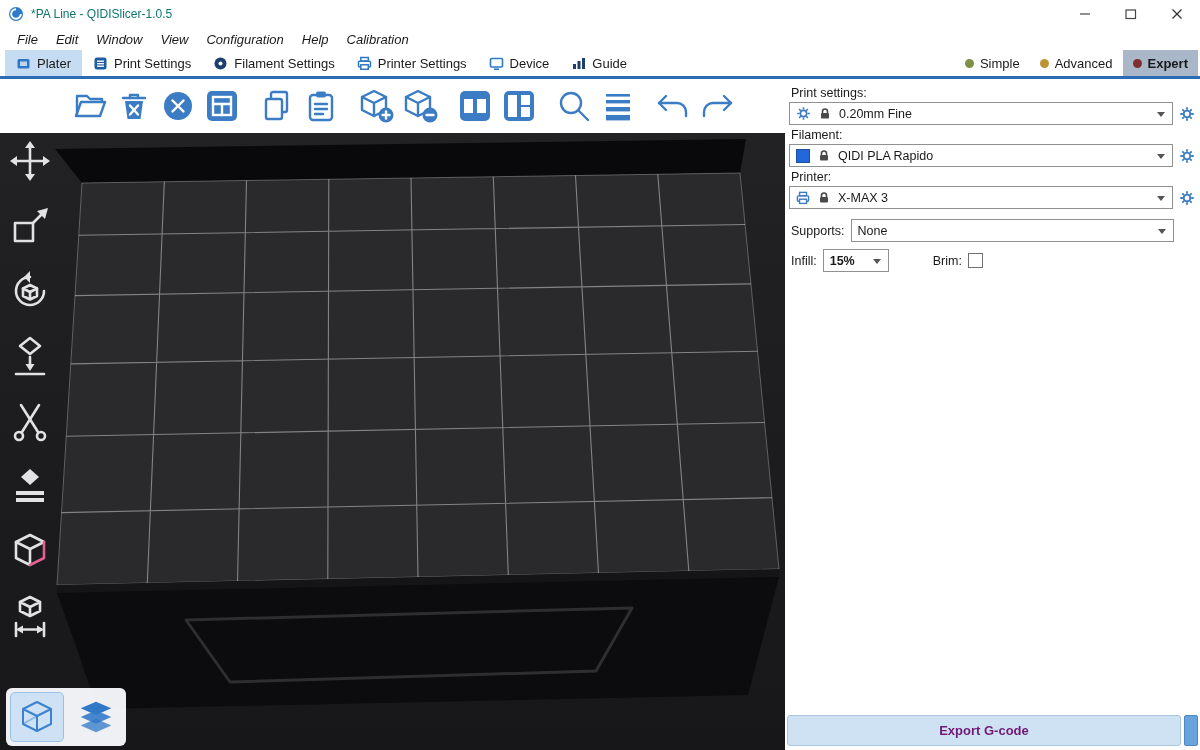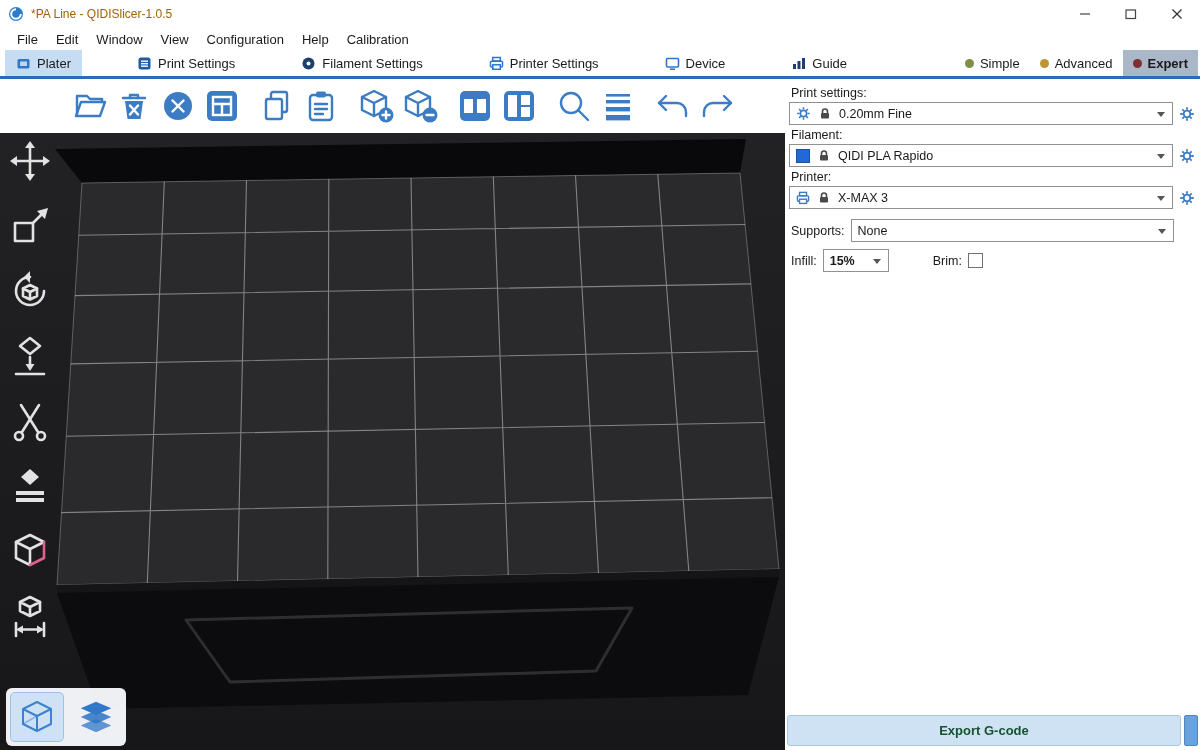--- a/index.html
+++ b/index.html
@@ -1,30 +1,30 @@
 <!DOCTYPE html>
 <html><head>
 <meta charset="utf-8">
 <style>
   html,body{margin:0;padding:0;background:#888;}
   #app{position:relative;width:1200px;height:750px;background:#fff;overflow:hidden;
        font-family:"Liberation Sans",sans-serif;font-size:13px;color:#1a1a1a;}
 
   
   .titlebar{height:28px;display:flex;align-items:center;padding-left:8px;background:#fff;}
-  .titlebar .title{color:#a16207;font-size:12px;margin-left:7px;}
+  .titlebar .title{color:#0f766e;font-size:12px;margin-left:7px;}
   .win-controls{margin-left:auto;display:flex;height:100%;}
   .win-btn{width:46px;display:flex;align-items:center;justify-content:center;}
 
   
-  .menubar{height:22px;display:flex;align-items:center;padding-left:8px;}
+  .menubar{height:22px;display:flex;align-items:center;padding-left:8px;font-style:italic;}
   .menu-item{padding:0 9px;}
 
   
-  .tabbar{height:26px;display:flex;align-items:stretch;border-bottom:3px solid #2c6cb5;padding-left:5px;gap:44px;}
+  .tabbar{height:26px;display:flex;align-items:stretch;border-bottom:3px solid #2c6cb5;padding-left:5px;}
   .tab{display:flex;align-items:center;gap:6px;padding:0 11px;white-space:nowrap;}
   .tab.active{background:#c6dcf3;}
   .modes{margin-left:auto;display:flex;align-items:stretch;margin-right:2px;}
   .mode{display:flex;align-items:center;gap:6px;padding:0 10px;}
   .mode.active{background:#a9b7c9;font-weight:bold;}
   .dot{width:9px;height:9px;border-radius:50%;background:#999;}
 
   
   .left-region{position:absolute;left:0;top:79px;width:785px;height:671px;}
   .top-toolbar{height:54px;display:flex;align-items:center;background:#fff;padding-left:70px;}
@@ -64,21 +64,21 @@
   .checkbox{width:13px;height:13px;border:1px solid #707070;background:#fff;margin-left:6px;}
 
   .objlist{margin-top:14px;border-top:1px solid #c4c4c4;}
   .objlist-header{display:flex;height:21px;align-items:stretch;border-bottom:1px solid #c4c4c4;font-size:12px;}
   .col-name{width:196px;display:flex;align-items:center;padding-left:8px;border-right:1px solid #c4c4c4;box-sizing:border-box;}
   .col-mid{width:27px;border-right:1px solid #c4c4c4;}
   .col-edit{flex:1;display:flex;align-items:center;justify-content:center;}
   .objlist-body{height:398px;background:#fff;}
 
   .export-row{position:absolute;left:2px;bottom:4px;width:411px;display:flex;gap:3px;align-items:stretch;}
-  .export-btn{flex:1;height:29px;background:#cfe2f4;border:1px solid #a9c6e2;border-radius:3px;color:#14532d;
+  .export-btn{flex:1;height:29px;background:#cfe2f4;border:1px solid #a9c6e2;border-radius:3px;color:#701a75;
               font-weight:bold;display:flex;align-items:center;justify-content:center;font-size:13px;}
   .export-side{width:12px;background:#6aa3dc;border:1px solid #4d88c4;border-radius:2px;}
 </style>
 </head>
 <body>
 
 <div id="app">
 
   <div class="titlebar">
     <svg width="16" height="16" viewBox="0 0 16 16">

